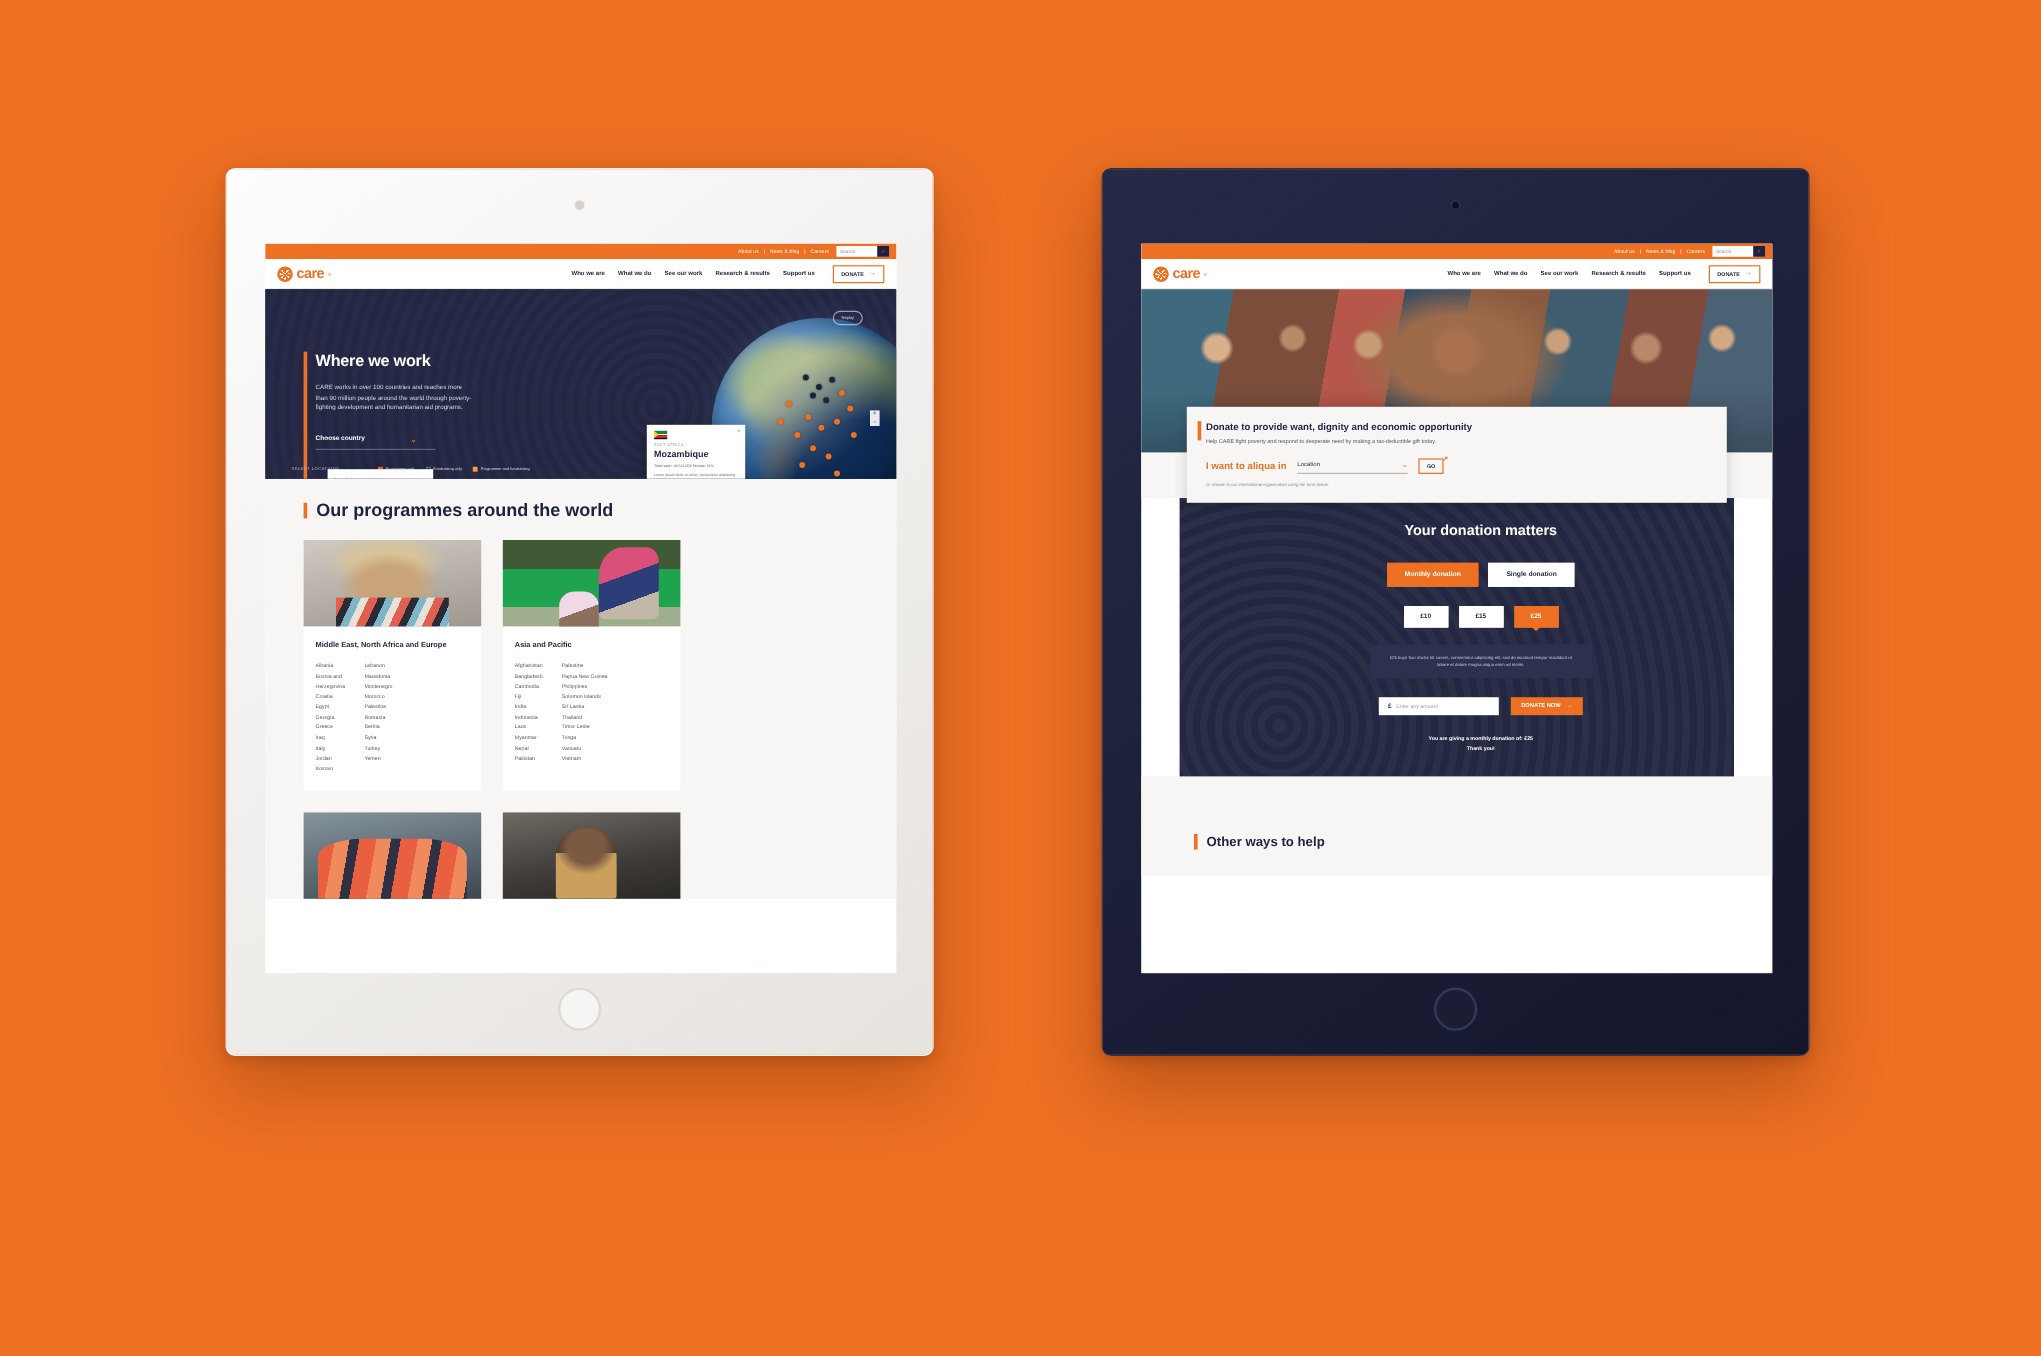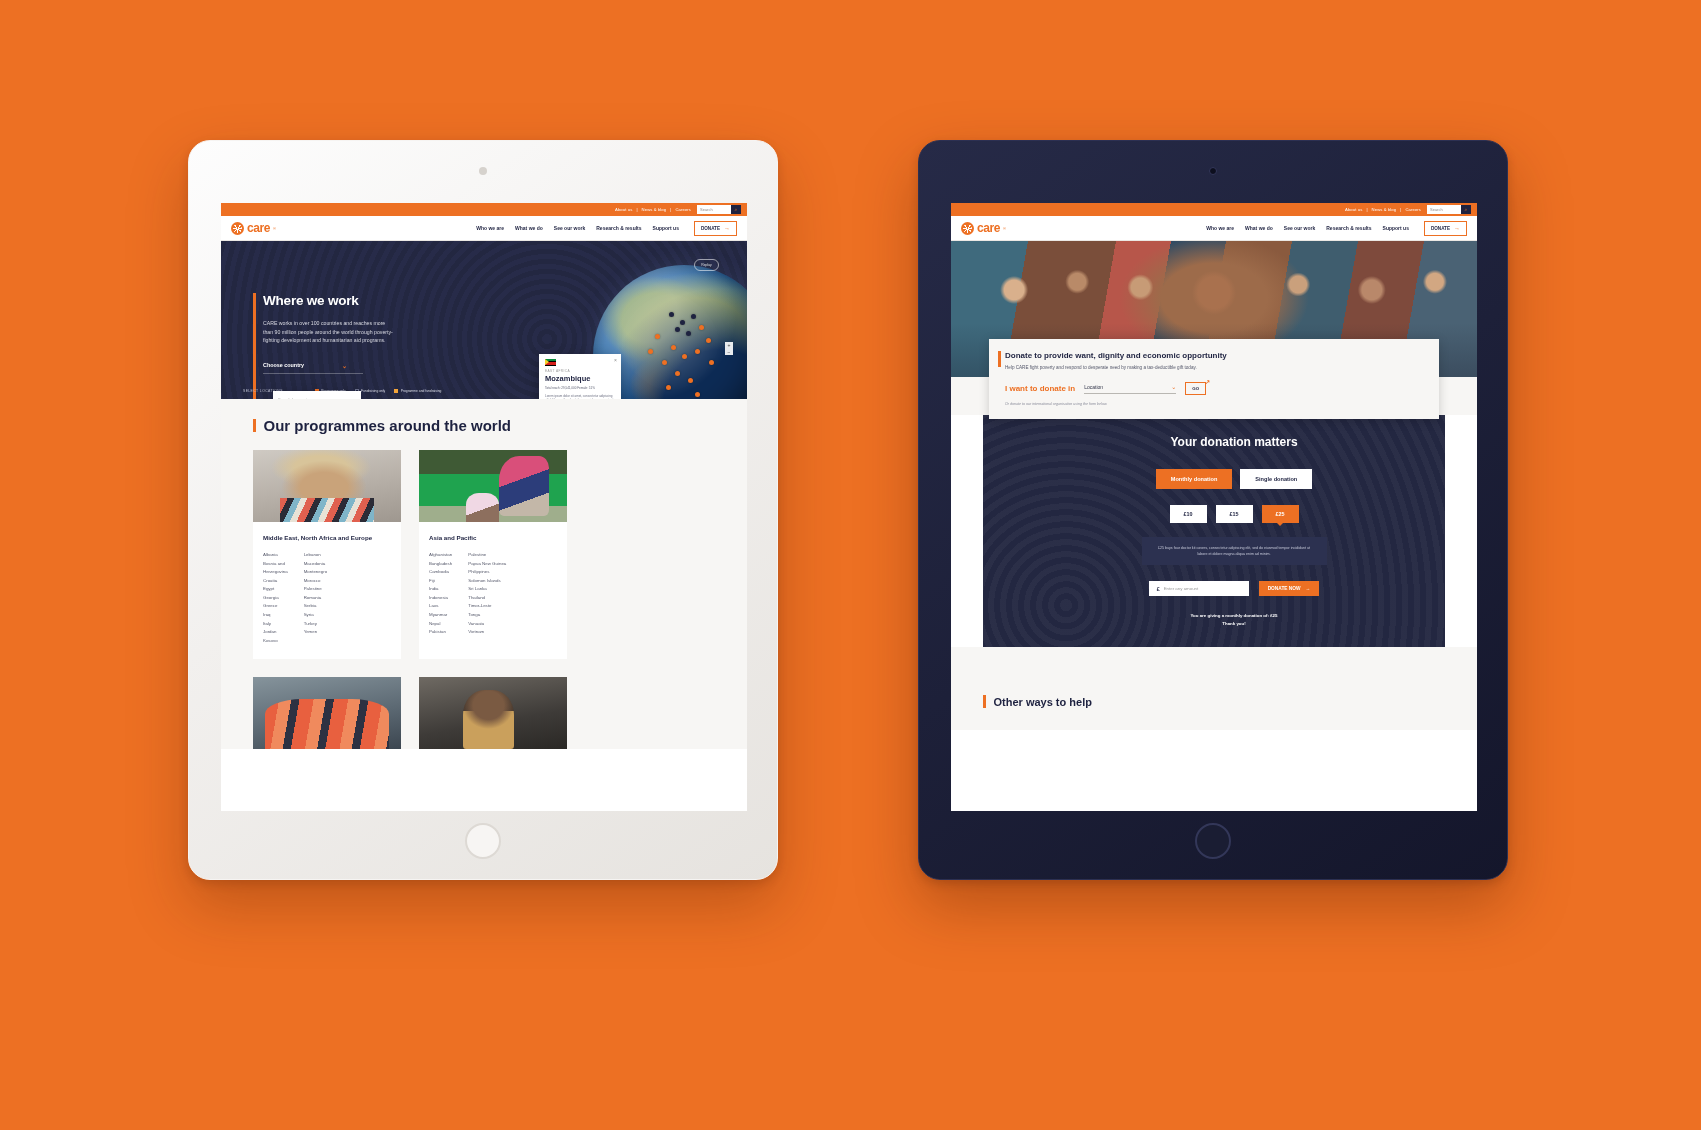--- a/index.html
+++ b/index.html
@@ -4,21 +4,21 @@
 <style>
   * { box-sizing: border-box; margin: 0; padding: 0; }
   html, body { width: 1701px; height: 1130px; overflow: hidden; }
   body {
     background: #ED7023;
     font-family: "Liberation Sans", sans-serif;
     position: relative;
   }
 
   
-  .tablet { position: absolute; border-radius: 22px; }
+  .tablet { position: absolute; border-radius: 8px; }
 
   .tablet-light {
     left: 188px; top: 140px; width: 590px; height: 740px;
     background: linear-gradient(145deg,#fdfdfd 0%, #f2f0ee 45%, #e6e3df 100%);
     box-shadow: 0 26px 60px rgba(90,30,0,.30), 0 4px 10px rgba(90,30,0,.18);
     border: 1px solid #f6f4f2;
   }
   .tablet-dark {
     left: 918px; top: 140px; width: 590px; height: 740px;
     background: linear-gradient(145deg,#262a47 0%, #1d2039 50%, #14162b 100%);
@@ -313,21 +313,21 @@
     padding: 4px 8px; width: 100px;
   }
   .custom .cur { font-size: 5.4px; font-weight: 700; color: #1E2240; }
   .custom .ph { font-size: 4.4px; color: #9b9b9b; }
   .donate-now {
     background: #ED7023; color: #fff; font-size: 4.8px; font-weight: 700;
     padding: 5px 9px; display: flex; align-items: center; gap: 5px;
   }
   .summary { margin-top: 16px; font-size: 4.4px; color: #fff; font-weight: 700; line-height: 1.7; }
 
-  .otherways { background: #f7f6f4; padding: 22px 32px; display: flex; align-items: center; gap: 8px; }
+  .otherways { background: #f7f6f4; padding: 22px 44px; display: flex; align-items: center; gap: 8px; }
   .otherways h2 { font-size: 11px; font-weight: 700; color: #1E2240; }
 </style>
 </head>
 <body>
 
 <div class="tablet tablet-light">
   <div class="cam"></div>
   <div class="homebtn"></div>
 
   <div class="screen">
@@ -573,21 +573,21 @@
     </div>
 
     <div style="position:relative">
       <div class="photo-hero"></div>
 
       <div class="donate-card">
         <div class="dc-bar"></div>
         <div class="dc-title">Donate to provide want, dignity and economic opportunity</div>
         <div class="dc-sub">Help CARE fight poverty and respond to desperate need by making a tax-deductible gift today.</div>
         <div class="dc-row">
-          <div class="dc-label">I want to donate in</div>
+          <div class="dc-label">I want to aliqua in</div>
           <div class="dc-select">
             <span>Location</span>
             <span class="chev">⌄</span>
           </div>
           <div class="dc-go">
             <span>GO</span>
             <span class="ext">↗</span>
           </div>
         </div>
         <div class="dc-note">Or donate to our international organisation using the form below.</div>

